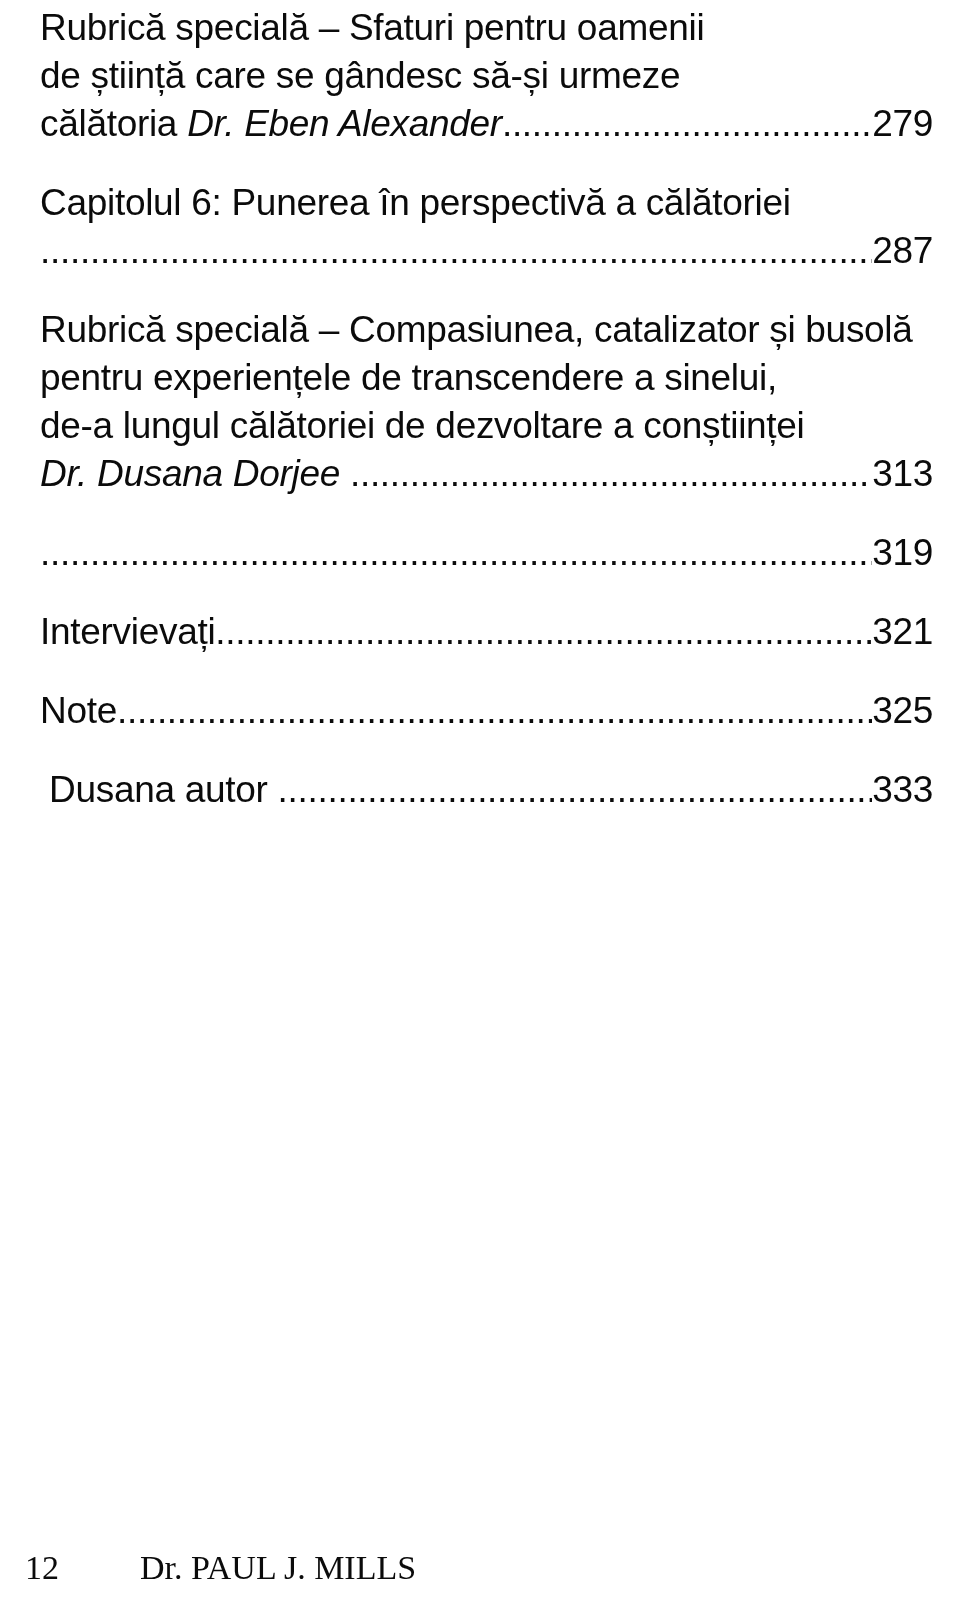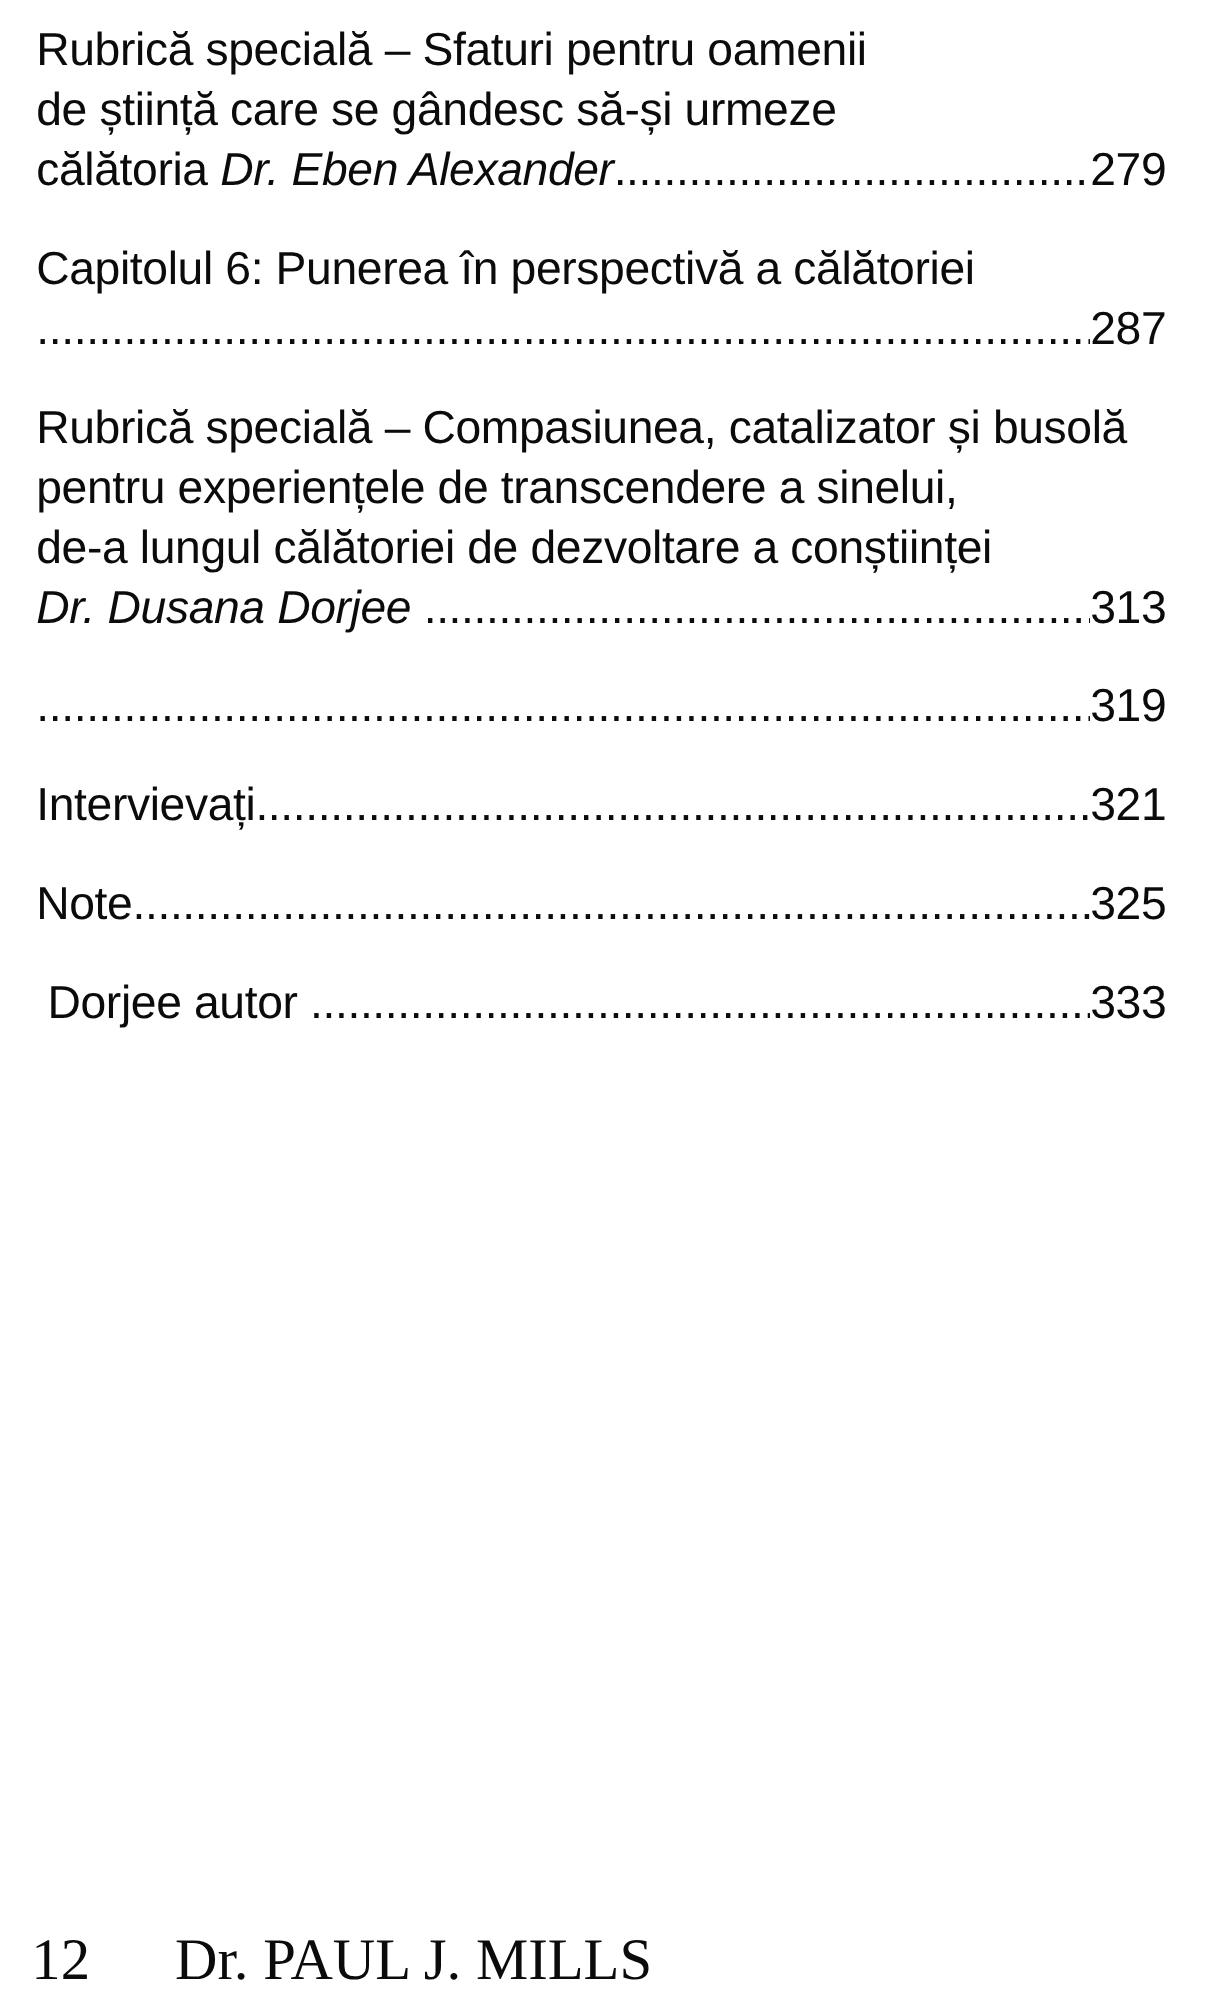--- a/index.html
+++ b/index.html
@@ -10,24 +10,24 @@
     width: 968px;
     height: 1600px;
     position: relative;
     overflow: hidden;
     background: #ffffff;
     color: #0b0b0b;
     font-family: "Liberation Sans", sans-serif;
   }
   .toc {
     position: absolute;
-    top: 16px;
+    top: 4px;
     left: 0;
     right: 0;
-    padding: 0 35px 0 29px;
+    padding: 0 35px 0 40px;
   }
   .entry {
     margin-bottom: 31px;
   }
   .entry.indent {
     padding-left: 9px;
   }
   .line {
     font-size: 37px;
     line-height: 48px;
@@ -57,21 +57,21 @@
   .pg {
     flex: 0 0 auto;
   }
   .footer {
     position: absolute;
     top: 1547px;
     left: 0;
     width: 100%;
     height: 42px;
     font-family: "Liberation Serif", serif;
-    font-size: 47px;
+    font-size: 34px;
     line-height: 42px;
   }
   .folio {
     position: absolute;
     left: 25px;
     top: 0;
   }
   .running {
     position: absolute;
     left: 140px;
@@ -132,21 +132,21 @@
       <div class="line final">
         <span class="label"><span>Note</span></span>
         <span class="leader" aria-hidden="true"></span>
         <span class="pg">325</span>
       </div>
     </div>
 
 
     <div class="entry indent">
       <div class="line final">
-        <span class="label"><span>Dorjee autor </span></span>
+        <span class="label"><span>Dusana autor </span></span>
         <span class="leader" aria-hidden="true"></span>
         <span class="pg">333</span>
       </div>
     </div>
 
   </section>
 
   <footer class="footer">
     <span class="folio">12</span>
     <span class="running">Dr. PAUL J. MILLS</span>

